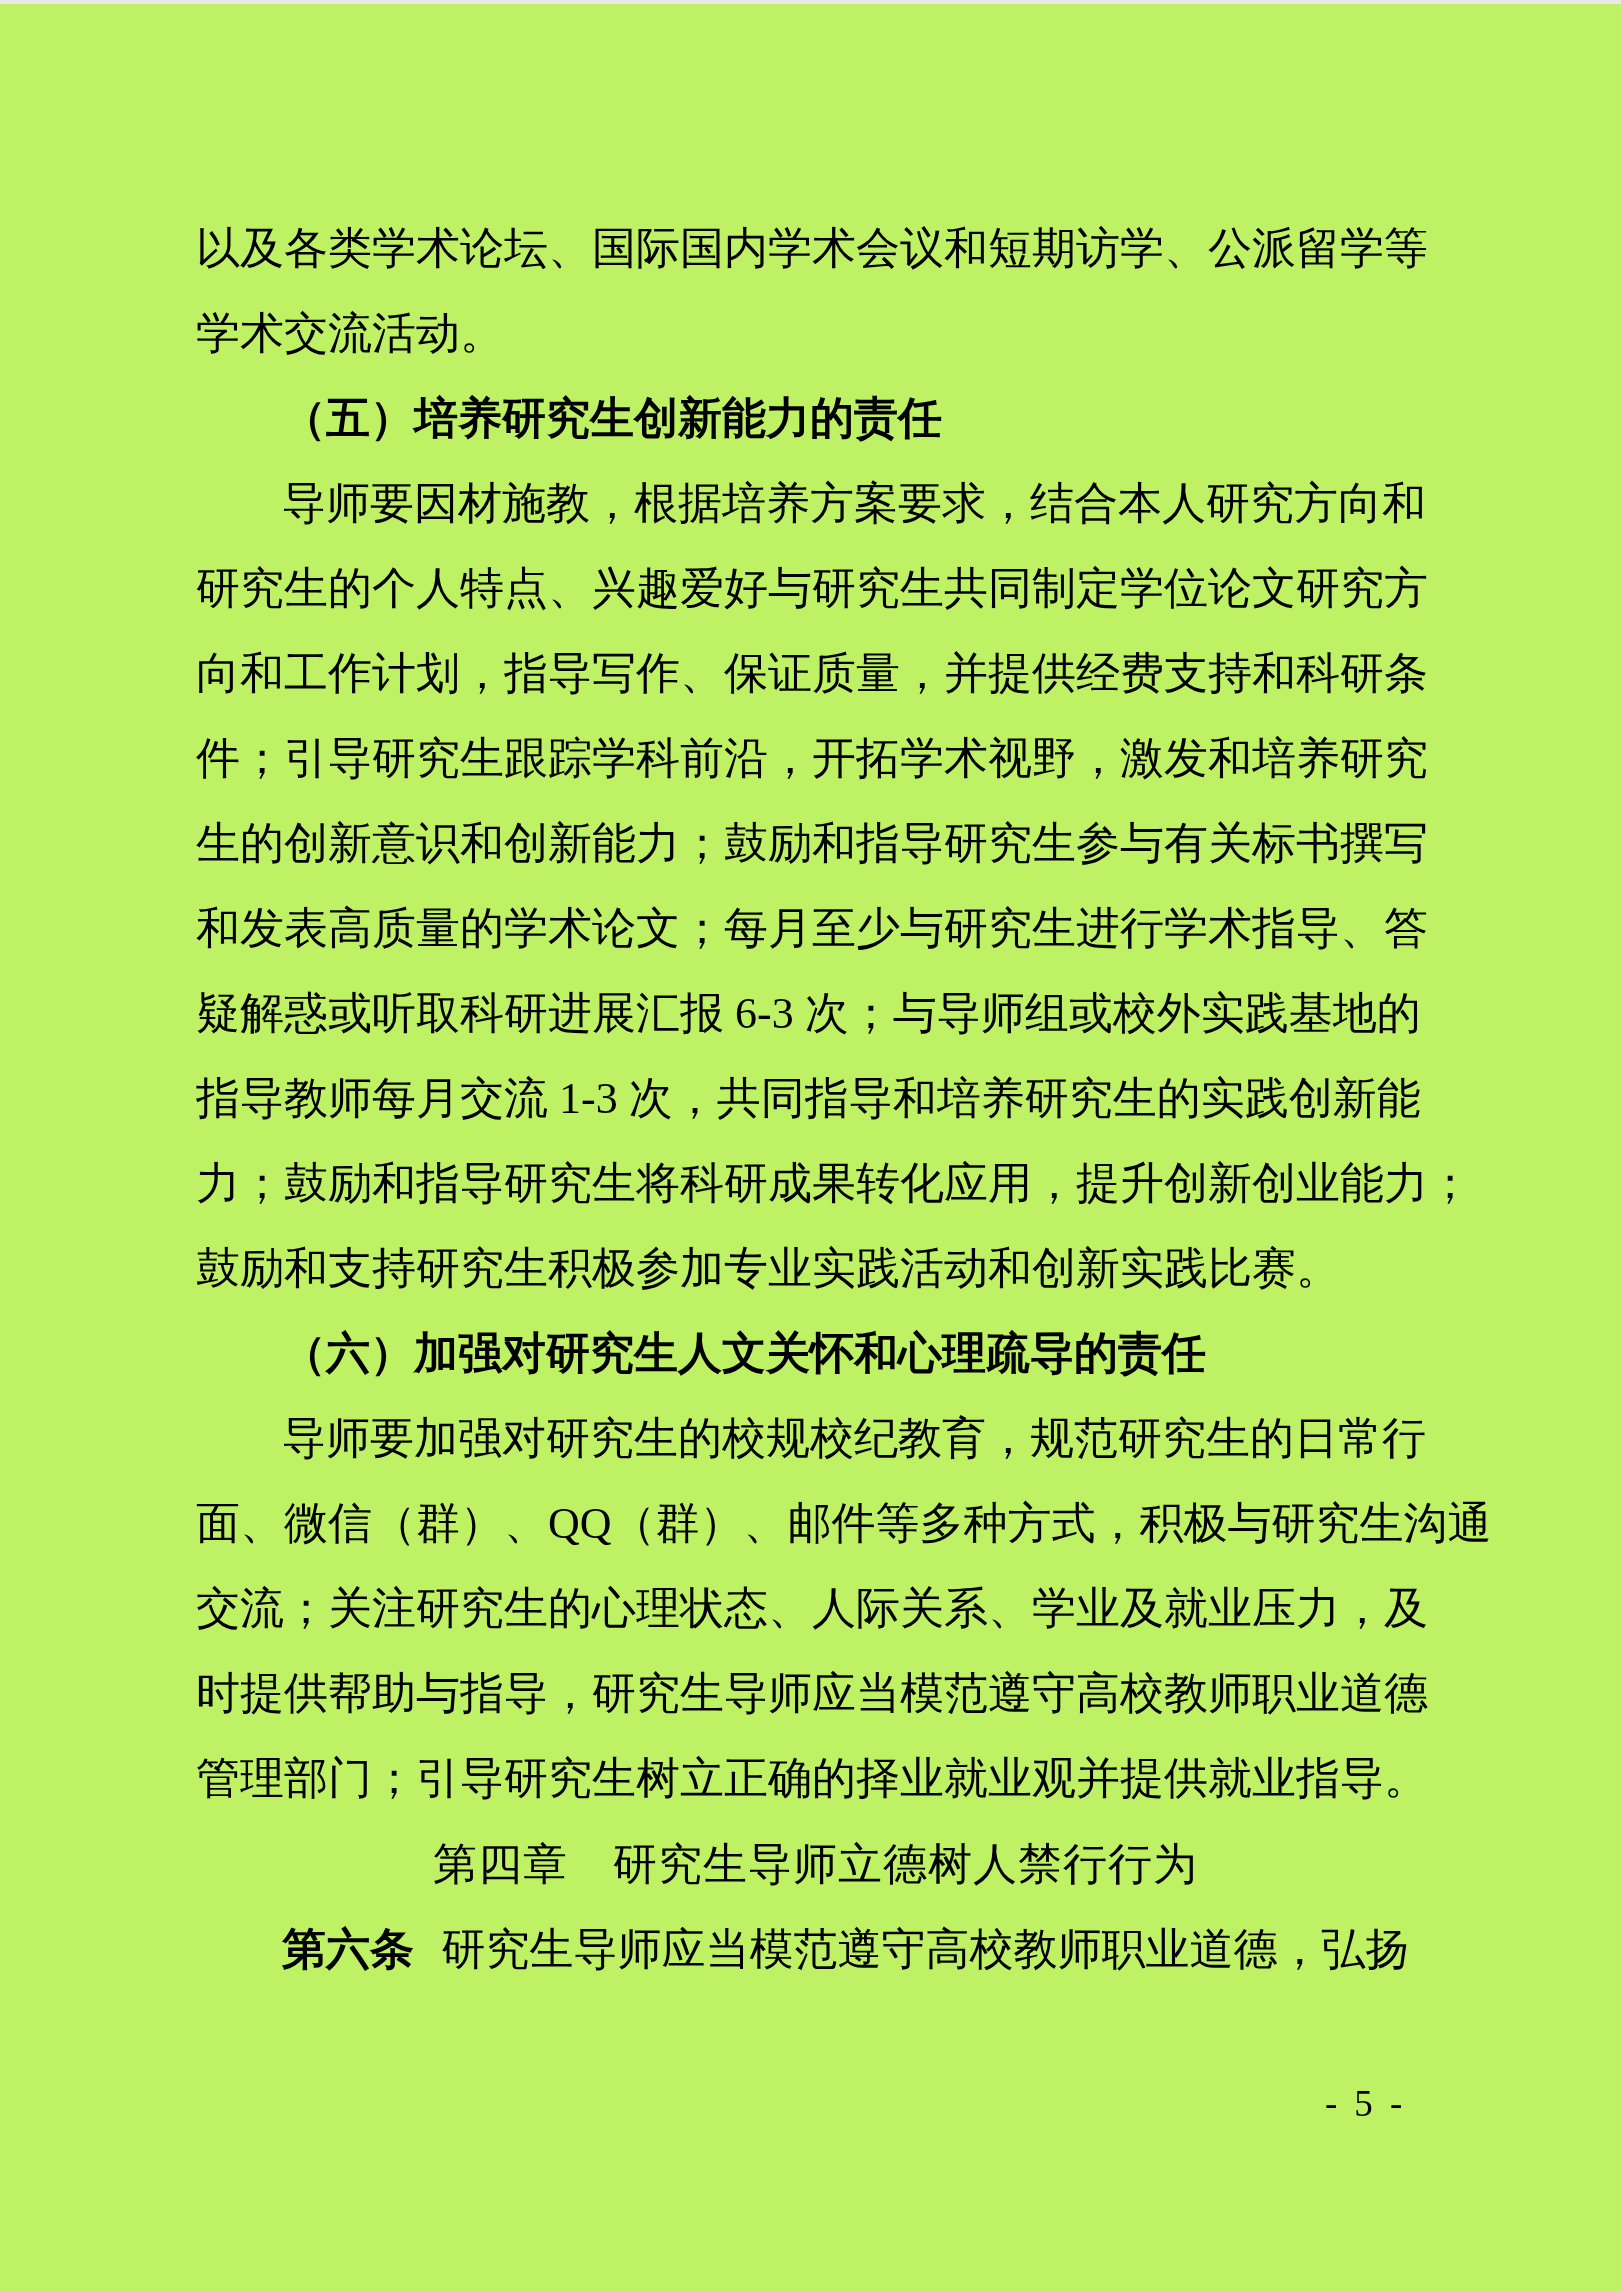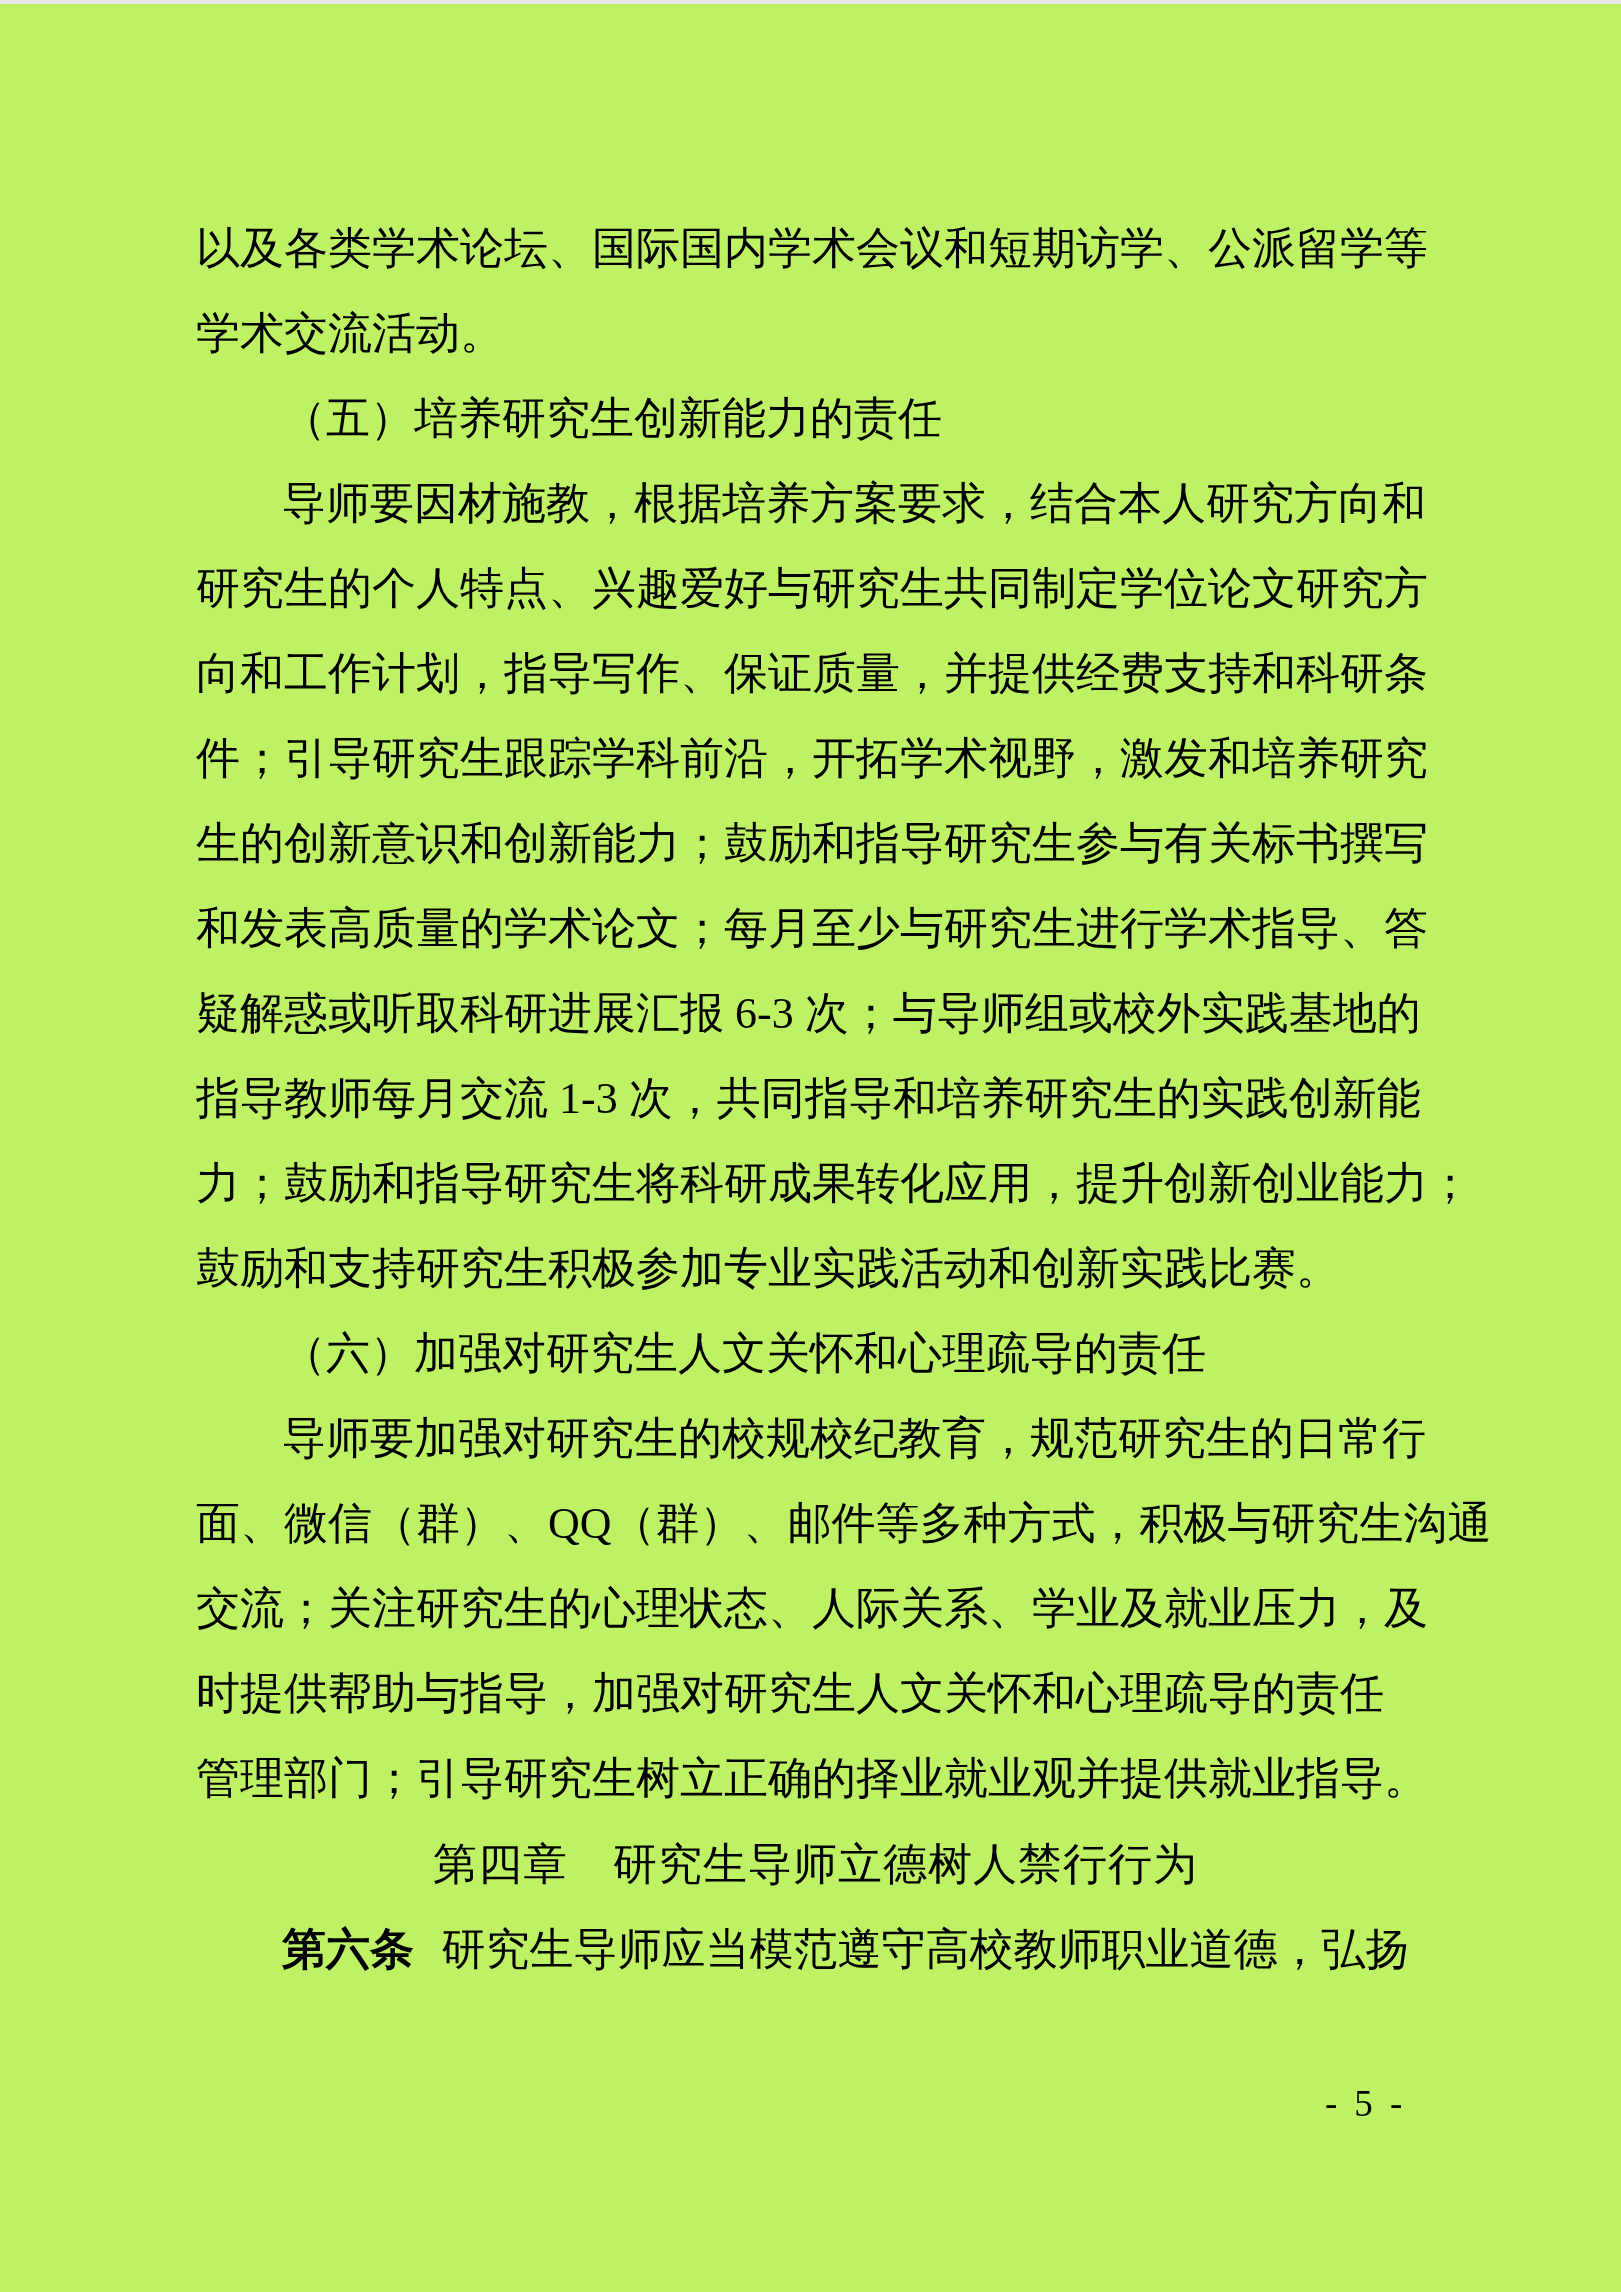--- a/index.html
+++ b/index.html
@@ -27,21 +27,21 @@
   }
   .line {
     white-space: nowrap;
     height: 85px;
     overflow: visible;
   }
   .indent {
     padding-left: 86px;
   }
   .heading {
-    font-weight: 400;
+    font-weight: 700;
   }
   .chapter {
     font-weight: 400;
     text-align: center;
     font-family: "Liberation Sans", "DejaVu Sans", sans-serif;
     letter-spacing: 1px;
   }
   .lead-bold {
     font-weight: 700;
     font-family: Liberation Sans, sans-serif;
@@ -77,21 +77,21 @@
     <div class="line">疑解惑或听取科研进展汇报 6-3 次；与导师组或校外实践基地的</div>
     <div class="line">指导教师每月交流 1-3 次，共同指导和培养研究生的实践创新能</div>
     <div class="line">力；鼓励和指导研究生将科研成果转化应用，提升创新创业能力；</div>
     <div class="line">鼓励和支持研究生积极参加专业实践活动和创新实践比赛。</div>
 
     <div class="line heading indent">（六）加强对研究生人文关怀和心理疏导的责任</div>
 
     <div class="line indent">导师要加强对研究生的校规校纪教育，规范研究生的日常行</div>
     <div class="line">面、微信（群）、QQ（群）、邮件等多种方式，积极与研究生沟通</div>
     <div class="line">交流；关注研究生的心理状态、人际关系、学业及就业压力，及</div>
-    <div class="line">时提供帮助与指导，加强对研究生人文关怀和心理疏导的责任</div>
+    <div class="line">时提供帮助与指导，研究生导师应当模范遵守高校教师职业道德</div>
     <div class="line">管理部门；引导研究生树立正确的择业就业观并提供就业指导。</div>
 
     <div class="line chapter">第四章　研究生导师立德树人禁行行为</div>
 
     <div class="line indent">
       <span class="lead-bold">第六条</span><span>研究生导师应当模范遵守高校教师职业道德，弘扬</span>
     </div>
 
   </div>
 

